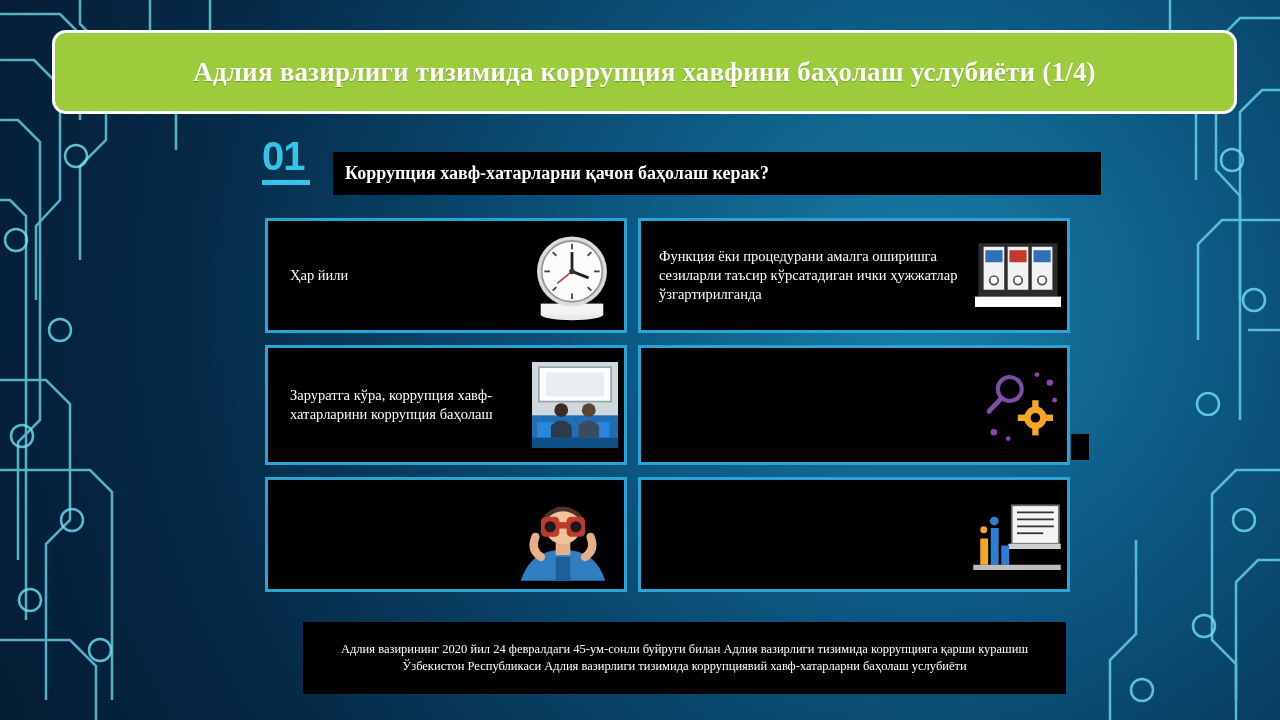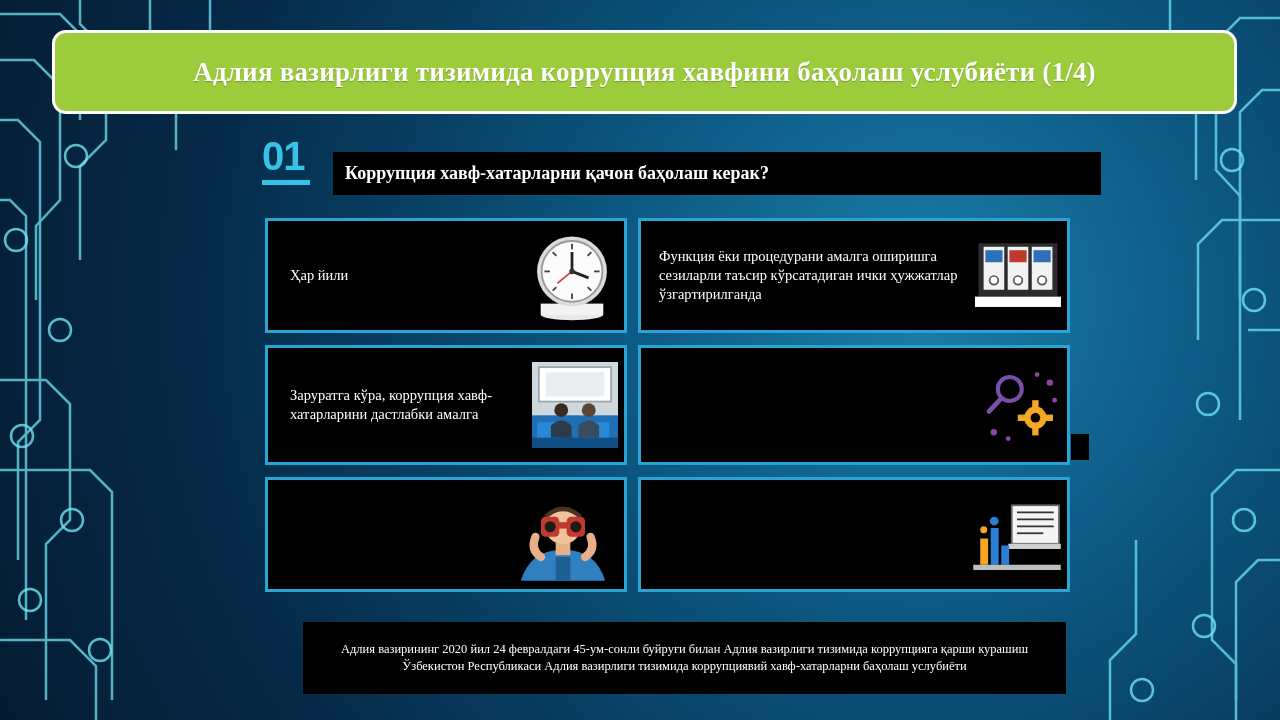--- a/index.html
+++ b/index.html
@@ -269,21 +269,21 @@
           <circle cx="22" cy="45" r="5" fill="#ffffff" stroke="#555" stroke-width="2"></circle>
           <circle cx="50" cy="45" r="5" fill="#ffffff" stroke="#555" stroke-width="2"></circle>
           <circle cx="78" cy="45" r="5" fill="#ffffff" stroke="#555" stroke-width="2"></circle>
           <rect x="0" y="64" width="100" height="12" fill="#ffffff"></rect>
         </svg>
       </div>
     </div>
 
     <div class="row r2">
       <div class="card left">
-        <div class="ctext">Заруратга кўра, коррупция хавф-хатарларини дастлабки амалга</div>
+        <div class="ctext">Заруратга кўра, коррупция хавф-хатарларини коррупция баҳолаш</div>
         <svg class="art meeting-art" viewBox="0 0 100 100" xmlns="http://www.w3.org/2000/svg">
           <rect x="0" y="0" width="100" height="100" fill="#cfd8dc"></rect>
           <rect x="8" y="6" width="84" height="40" fill="#ffffff" stroke="#9aa5ab" stroke-width="2"></rect>
           <rect x="16" y="12" width="68" height="28" fill="#e8eef1"></rect>
           <rect x="0" y="62" width="100" height="38" fill="#1e6fb5"></rect>
           <rect x="6" y="70" width="26" height="30" fill="#2a86d6"></rect>
           <rect x="64" y="70" width="26" height="30" fill="#2a86d6"></rect>
           <circle cx="34" cy="56" r="8" fill="#3a2b22"></circle>
           <path d="M22 74 q12 -12 24 0 v14 h-24z" fill="#2b3b4a"></path>
           <circle cx="66" cy="56" r="8" fill="#5a4433"></circle>

